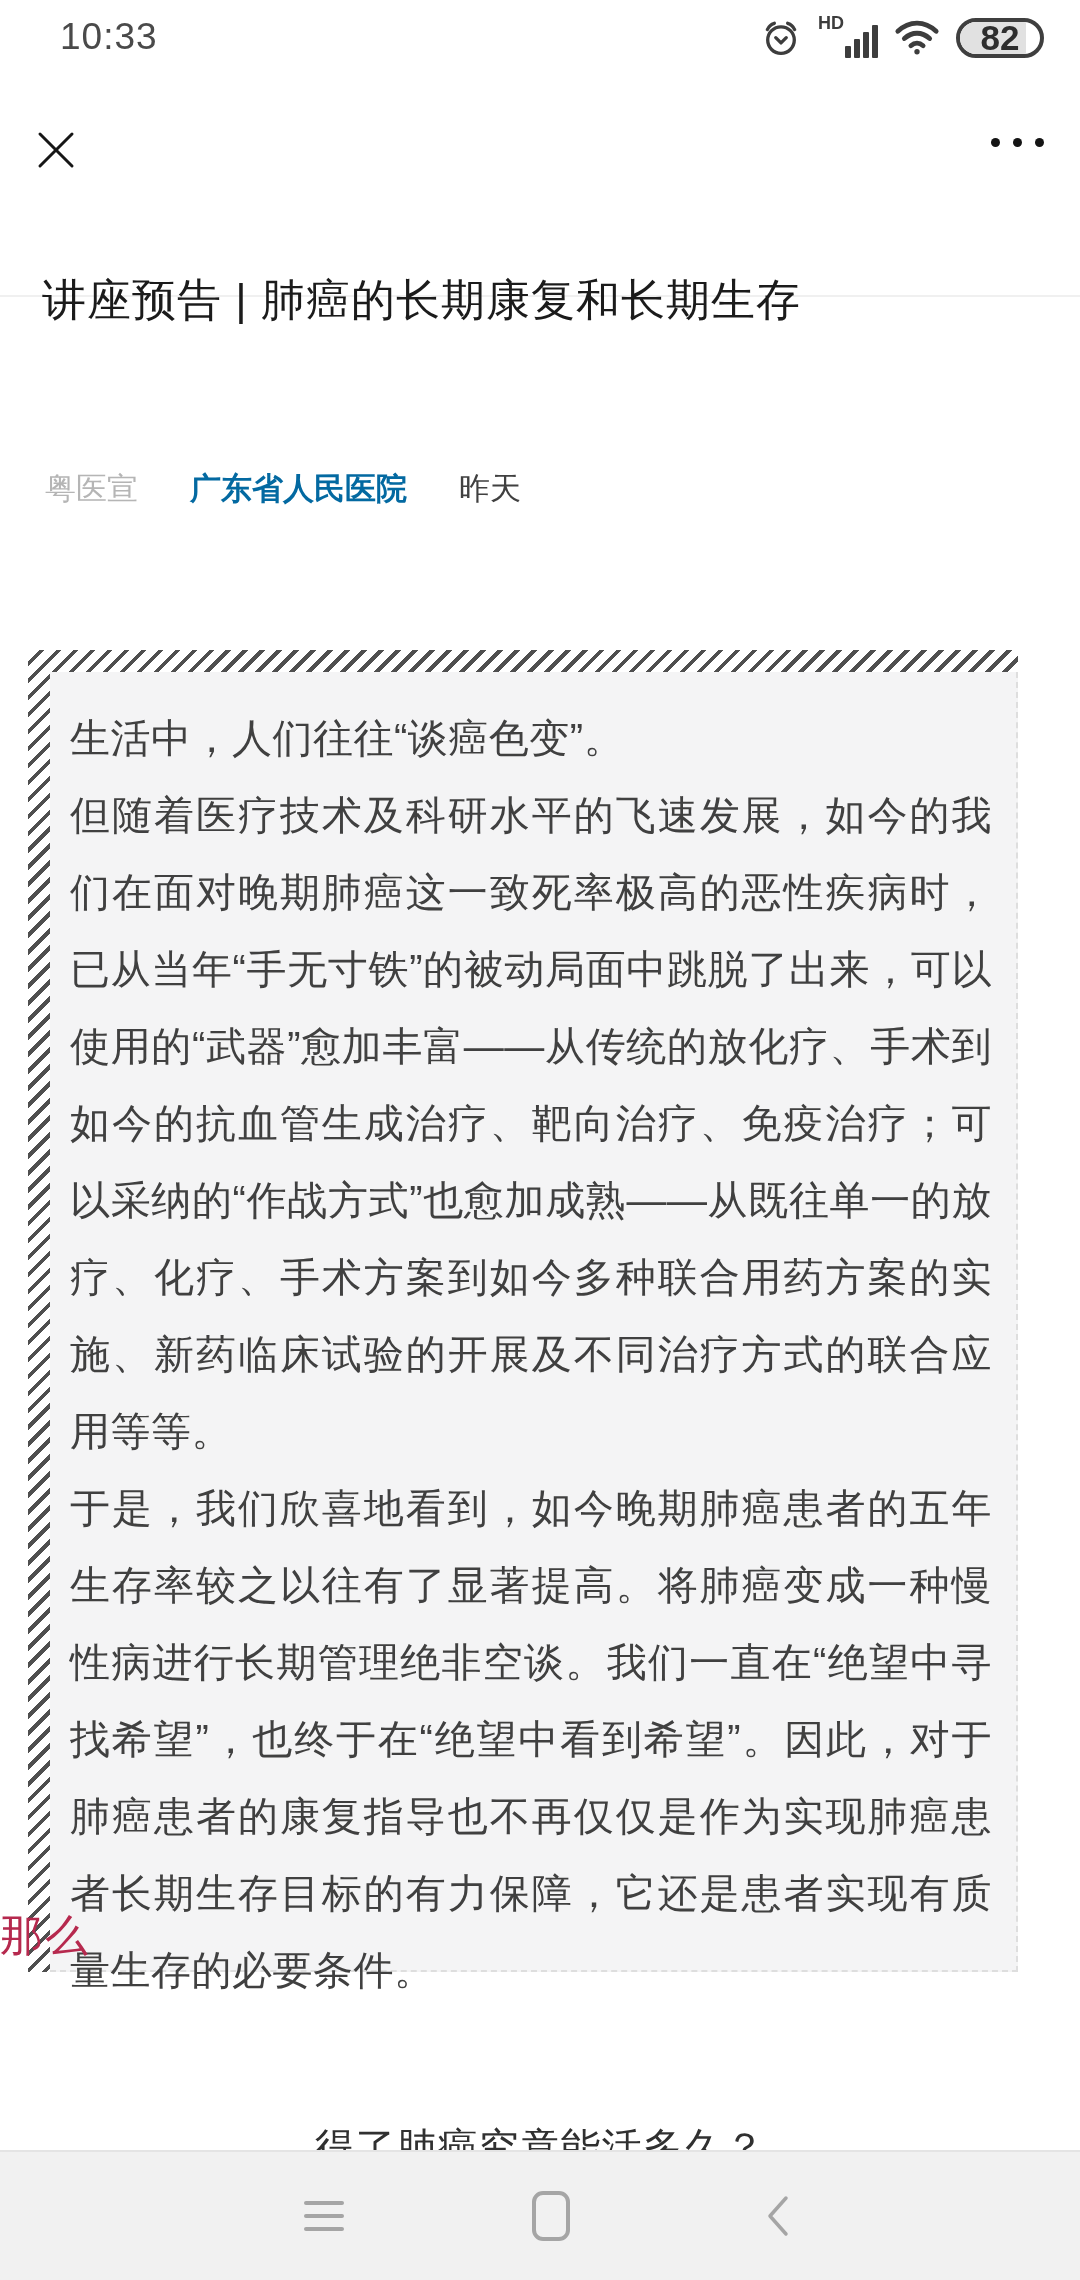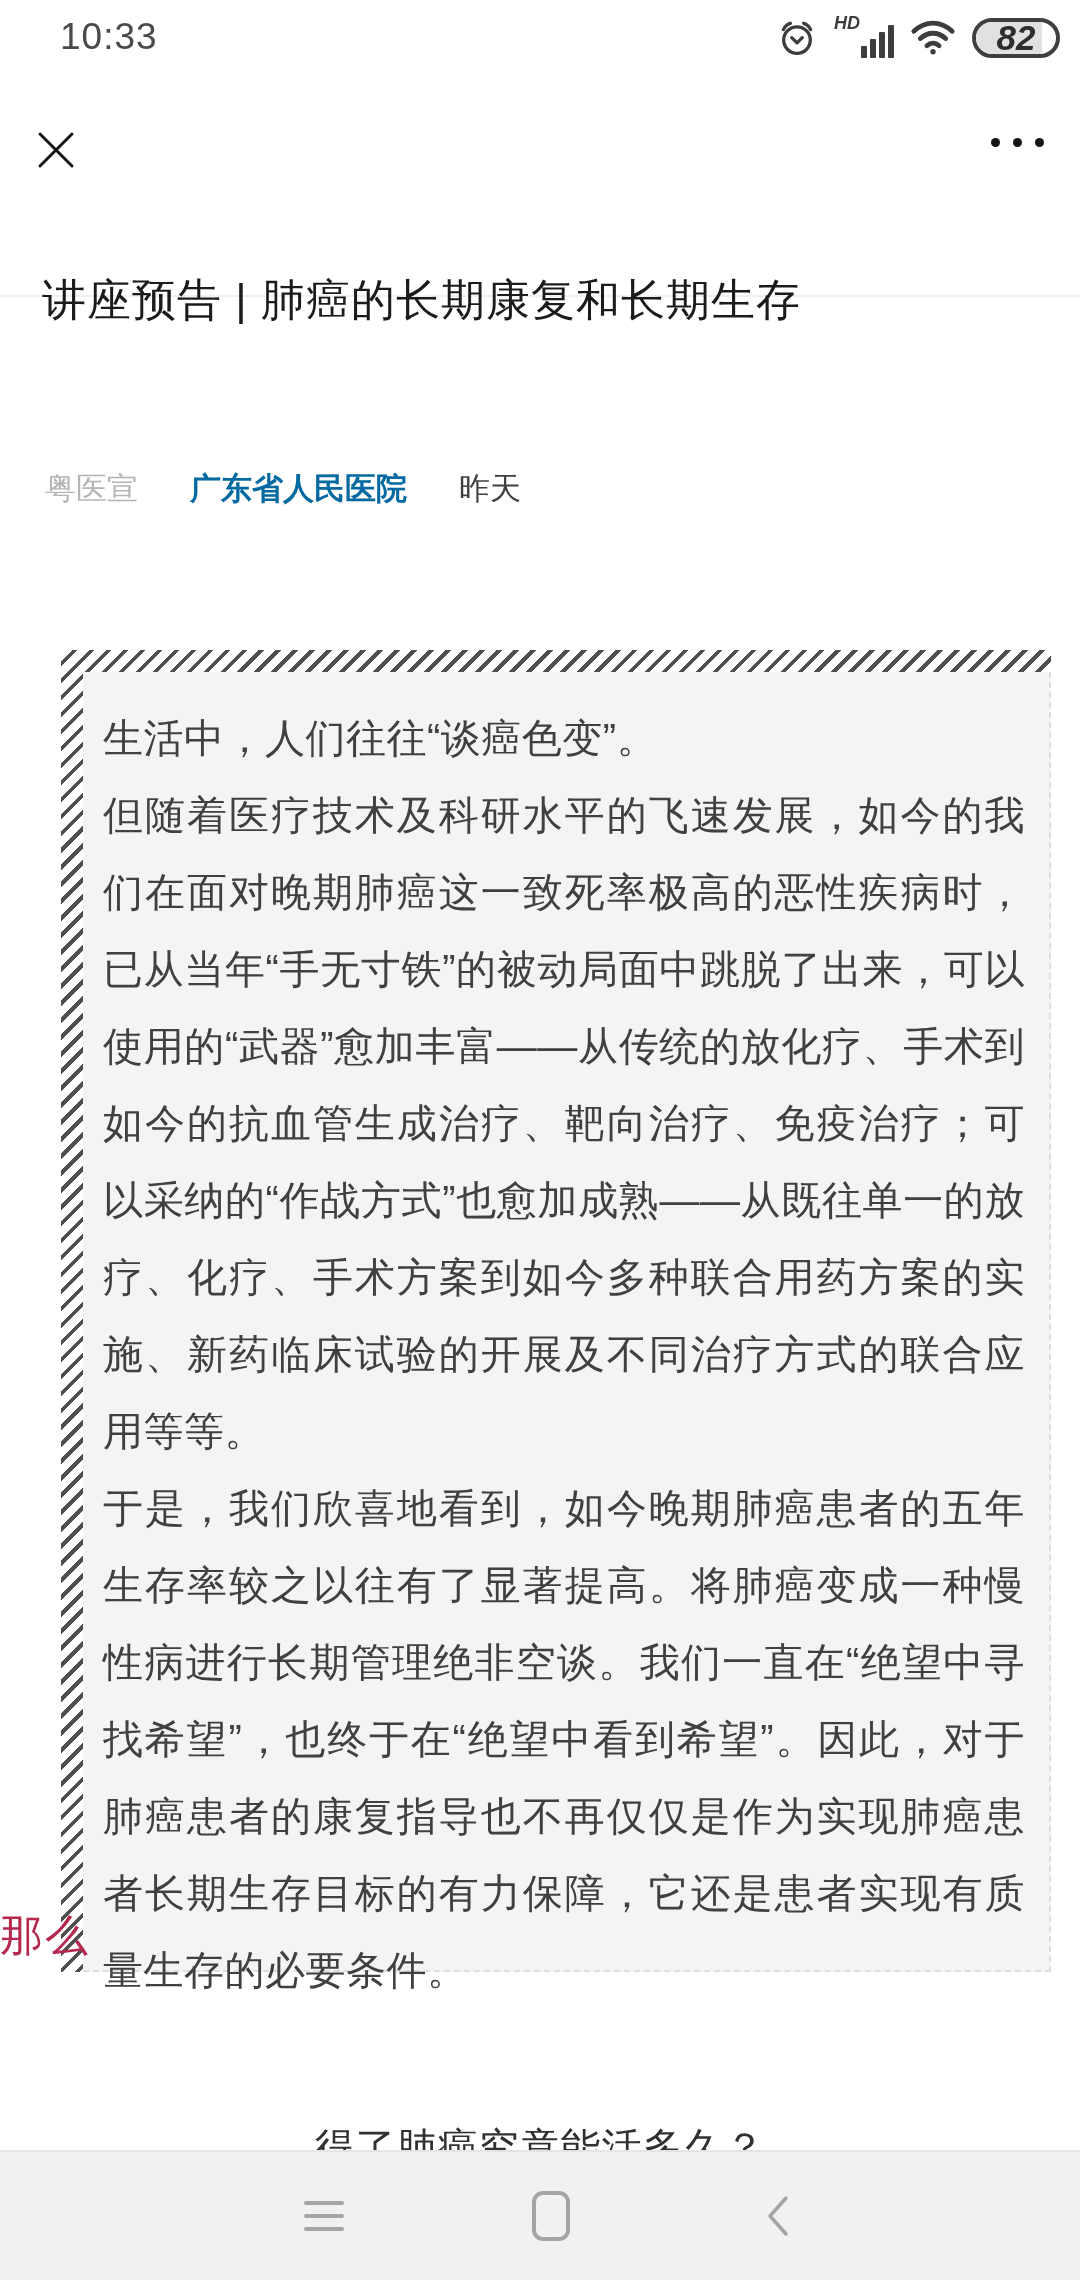--- a/index.html
+++ b/index.html
@@ -6,21 +6,21 @@
   html,body { width:1080px; height:2280px; }
   body {
     position:relative; overflow:hidden; background:#ffffff;
     font-family:"Liberation Sans","DejaVu Sans",sans-serif;
     -webkit-font-smoothing:antialiased;
   }
 
   
   .status-bar { position:absolute; top:0; left:0; right:0; height:78px; background:#fff; }
   .status-time { position:absolute; left:60px; top:16px; font-size:37px; color:#4a4a4a; letter-spacing:1px; }
-  .status-right { position:absolute; right:20px; top:14px; display:flex; align-items:center; gap:16px; height:48px;font-style:italic; }
+  .status-right { position:absolute; right:36px; top:14px; display:flex; align-items:center; gap:16px; height:48px; }
   .sb-icon { display:block; }
   .signal-wrap { position:relative; width:60px; height:46px; }
   .hd-label { position:absolute; top:-2px; left:0; font-size:18px; font-weight:700; color:#3d3d3d; }
   .sig-bars { position:absolute; bottom:3px; right:0; display:flex; align-items:flex-end; gap:3px; }
   .sig-bars i { display:block; width:6px; background:#3d3d3d; border-radius:1px; }
   .battery { position:relative; width:88px; height:40px; border:4px solid #3f3f3f; border-radius:21px; overflow:hidden; background:#fff; }
   .battery-fill { position:absolute; left:0; top:0; bottom:0; background:#e1e1e1; }
   .battery-num { position:absolute; inset:0; display:flex; align-items:center; justify-content:center; font-size:35px; font-weight:600; color:#2e2e2e; }
 
   
@@ -34,21 +34,21 @@
   .article-title {
     position:absolute; left:42px; top:258px; right:42px;
     font-size:44px; line-height:84px; color:#1b1b1b; font-weight:400; letter-spacing:1px;
   }
   .byline { position:absolute; left:45px; top:468px; display:flex; gap:52px; font-size:31px; }
   .byline .author { color:#b5b5b5; }
   .byline .account { color:#0369a1; font-weight:600; cursor:pointer; }
   .byline .date { color:#404040; }
 
   
-  .intro-box { position:absolute; left:61px; top:650px; width:990px; height:1322px; background:#fff; }
+  .intro-box { position:absolute; left:28px; top:650px; width:990px; height:1322px; background:#fff; }
   .hatch-top, .hatch-left {
     position:absolute; background:
       repeating-linear-gradient(135deg, rgba(0,0,0,0) 0px, rgba(0,0,0,0) 8px, #4f4f4f 8px, #4f4f4f 12px);
   }
   .hatch-top { left:0; top:0; right:0; height:22px; }
   .hatch-left { left:0; top:0; bottom:0; width:22px; }
   .intro-inner {
     position:absolute; left:22px; top:22px; right:0; bottom:0;
     background:#f4f4f5;
     border-right:2px dashed #dedede; border-bottom:2px dashed #dedede;

